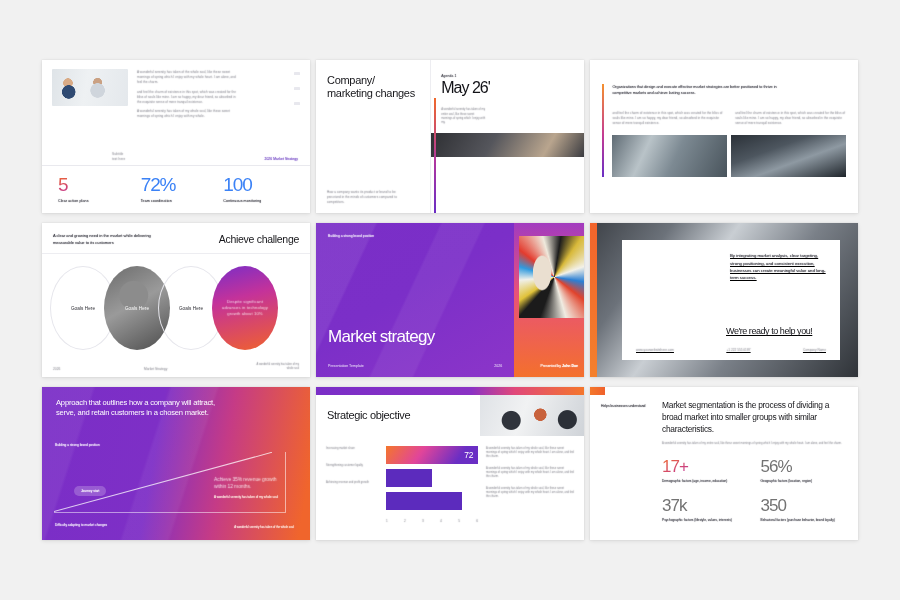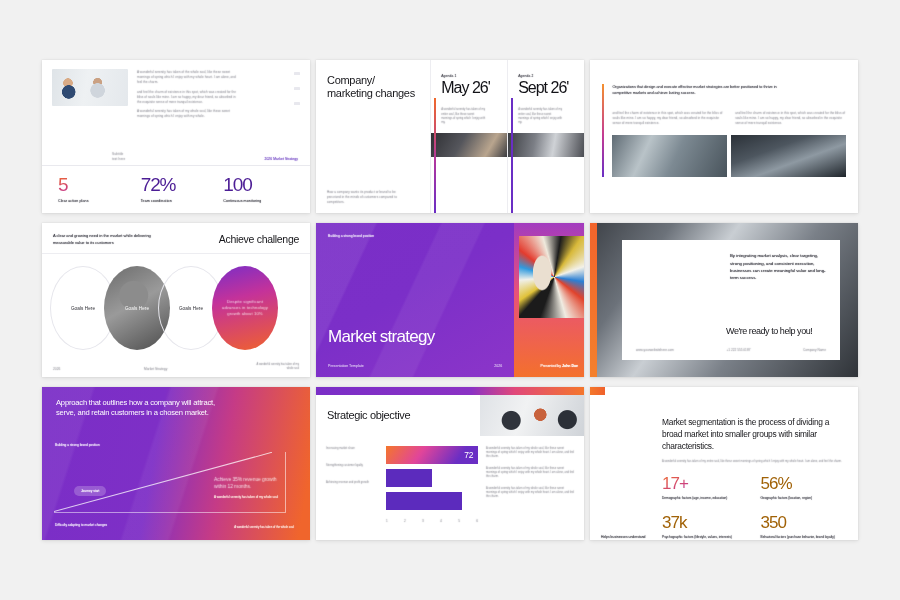--- a/index.html
+++ b/index.html
@@ -48,21 +48,21 @@
   }
   .s1-copy { flex: 1; padding-top: 1px; display: flex; flex-direction: column; gap: 4.5px; }
   .s1-copy p { max-width: 104px; }
   .s1-marks { width: 36px; padding-top: 3px; display: flex; flex-direction: column; gap: 12px; align-items: flex-end; }
   .s1-marks span { display: block; width: 6px; height: 3px; background: #e8e8ee; border-radius: .5px; }
   .s1-meta { display: flex; justify-content: space-between; align-items: flex-end; padding: 0 2px 4px 60px; }
   .s1-meta .right { font-size: 3.3px; color: #7b52c9; letter-spacing: .1px; }
   .s1-rule { height: 1px; background: #e9e9ee; margin: 0 -10px; }
   .s1-nums { display: flex; padding: 9px 0 10px; }
   .s1-num { flex: 1; padding-left: 6px; }
-  .s1-num .v { font-size: 19px; font-weight: 400; letter-spacing: -1.1px; color: #4c1d95; line-height: 1; }
+  .s1-num .v { font-size: 19px; font-weight: 400; letter-spacing: -1.1px; color: #3b82f6; line-height: 1; }
   .s1-num:first-child .v {
     background: linear-gradient(160deg,#f06a2a 0%, #c0349a 48%, #6d2fc0 100%);
     -webkit-background-clip: text; background-clip: text; color: transparent;
   }
   .s1-num .l { font-size: 3.6px; color: #3a3a42; margin-top: 5px; letter-spacing: .1px; }
 
   
   .s2 { display: flex; }
   .s2-left { width: 43%; padding: 14px 10px 8px 11px; display: flex; flex-direction: column; justify-content: space-between; border-right: 1px solid #ededf1; }
   .s2-col { flex: 1; position: relative; padding: 14px 7px 0 10px; border-right: 1px solid #ededf1; display: flex; flex-direction: column; }
@@ -125,21 +125,21 @@
       radial-gradient(ellipse 16px 30px at 34% 45%, #eadfd0 0 55%, transparent 60%),
       conic-gradient(from 200deg at 52% 50%, #1b1b1b 0 6%, #e0c23a 10%, #f0f0ea 18%, #2f9adf 24%, #e33b2e 30%, #efe9dc 40%, #1c1c1c 47%, #d8b93a 54%, #f3f1e8 64%, #2b7fd4 72%, #e1432c 80%, #f0ece2 90%, #1a1a1a 100%);
     filter: blur(.55px); }
   .s5-side-foot { position: absolute; right: 6px; bottom: 9px; z-index: 2; font-size: 3.5px; color: #fff; }
   .s5-side-foot b { font-weight: 700; }
 
   
   .s6 { position: relative;
     background: linear-gradient(125deg,#3d4147 0%, #6c727a 22%, #c9ced3 40%, #7a8088 62%, #2f3338 100%); }
   .s6 .strip { position: absolute; left: 0; top: 0; bottom: 0; width: 7px; background: linear-gradient(180deg,#f2642c,#f4802c); }
-  .s6 .card { position: absolute; left: 32px; right: 18px; top: 17px; bottom: 17px; background: #fff; padding: 12px 14px 8px; display: flex; flex-direction: column; }
+  .s6 .card { position: absolute; left: 32px; right: 18px; top: 17px; bottom: 17px; background: #fff; padding: 12px 14px 8px; display: flex; flex-direction: column; text-decoration: underline; }
   .s6 .lead { font-size: 4.3px; line-height: 1.7; color: #2d2d34; max-width: 96px; margin-left: auto; }
   .s6 .big { margin-top: auto; margin-left: auto; width: 100px; font-size: 9px; letter-spacing: -.45px; color: #15151a; line-height: 1.25; }
   .s6 .foot { display: flex; justify-content: space-between; margin-top: 10px; font-size: 3.2px; color: #6e6e77; }
 
   
   .s7 { position: relative; color: #fff;
     background: linear-gradient(100deg,#7a2ec7 0%, #7e2fc6 42%, #c53b86 66%, #f0652c 96%); }
   .s7::after { content:""; position:absolute; inset:0;
     background: linear-gradient(108deg, rgba(255,255,255,.06) 0 16%, rgba(255,255,255,0) 17% 40%, rgba(255,255,255,.05) 41% 55%, rgba(255,255,255,0) 56%); }
   .s7 .hd { position: relative; z-index: 2; padding: 11px 14px 0; font-size: 7.6px; line-height: 1.42; letter-spacing: -.2px; max-width: 205px; }
@@ -168,28 +168,28 @@
       linear-gradient(110deg,#dfe2e6 0%, #f1f2f3 42%, #cfd3d8 100%); }
   .s8 .chartrow { flex: 1; display: flex; padding: 7px 10px 6px; gap: 8px; }
   .s8 .cats { width: 52px; padding-top: 4px; display: flex; flex-direction: column; gap: 13px; }
   .s8 .plot { width: 92px; position: relative; display: flex; flex-direction: column; gap: 5px; padding-top: 3px; }
   .s8 .bar { height: 18px; position: relative; }
   .s8 .bar .val { position: absolute; right: 5px; top: 50%; transform: translateY(-50%); font-size: 8.5px; color: #fff; letter-spacing: -.4px; }
   .s8 .axis { display: flex; justify-content: space-between; padding: 4px 0 0; font-size: 3.2px; color: #9a9aa2; }
   .s8 .notes { flex: 1; display: flex; flex-direction: column; gap: 7px; padding-top: 4px; }
 
   
-  .s9 { position: relative; display: flex; padding: 13px 13px 0 11px; gap: 9px; align-items: flex-end; }
+  .s9 { position: relative; display: flex; padding: 13px 13px 0 11px; gap: 9px; }
   .s9 .corner { position: absolute; left: 0; top: 0; width: 15px; height: 8px; background: linear-gradient(90deg,#f4782c,#f0612c); }
   .s9 .side { width: 52px; padding-top: 4px; font-size: 3.4px; line-height: 1.6; color: #35353c; }
   .s9 .main { flex: 1; }
   .s9 .head { font-size: 8.4px; line-height: 1.42; letter-spacing: -.25px; color: #16161a; }
   .s9 .sub { margin-top: 7px; max-width: 185px; }
   .s9 .stats { display: grid; grid-template-columns: 1fr 1fr; gap: 13px 14px; margin-top: 11px; }
-  .s9 .stat .v { font-size: 17px; letter-spacing: -.9px; color: #a16207; line-height: 1; }
+  .s9 .stat .v { font-size: 17px; letter-spacing: -.9px; color: #737373; line-height: 1; }
   .s9 .stat:first-child .v {
     background: linear-gradient(150deg,#f06a2a 0%, #c0349a 45%, #6d2fc0 100%);
     -webkit-background-clip: text; background-clip: text; color: transparent; }
   .s9 .stat .l { margin-top: 4px; font-size: 3.2px; line-height: 1.55; color: #3b3b43; }
 </style>
 </head>
 <body>
 
 <div class="grid">
 
@@ -238,27 +238,20 @@
         <div>marketing changes</div>
       </div>
       <p class="micro blur" style="max-width:78px">How a company wants its product or brand to be perceived in the minds of customers compared to competitors.</p>
     </div>
     <div class="s2-col">
       <div class="s2-bar o"></div>
       <div class="s2-kicker blur">Agenda 1</div>
       <div class="s2-date">May 26'</div>
       <p class="micro2 blur s2-txt">A wonderful serenity has taken of my entire soul, like these sweet mornings of spring which I enjoy with my.</p>
       <div class="s2-img a"></div>
-    </div>
-    <div class="s2-col">
-      <div class="s2-bar p"></div>
-      <div class="s2-kicker blur">Agenda 2</div>
-      <div class="s2-date">Sept 26'</div>
-      <p class="micro2 blur s2-txt">A wonderful serenity has taken of my entire soul, like these sweet mornings of spring which I enjoy with my.</p>
-      <div class="s2-img b"></div>
     </div>
   </div>
 
   <div class="slide s3">
     <div class="s3-body">
       <div class="s3-bar"></div>
       <div class="s3-inner">
         <p class="s3-lead blur">Organizations that design and execute effective market strategies are better positioned to thrive in competitive markets and achieve lasting success.</p>
         <div class="s3-cols">
           <p class="micro blur">and feel the charm of existence in this spot, which was created for the bliss of souls like mine. I am so happy, my dear friend, so absorbed in the exquisite sense of mere tranquil existence.</p>

